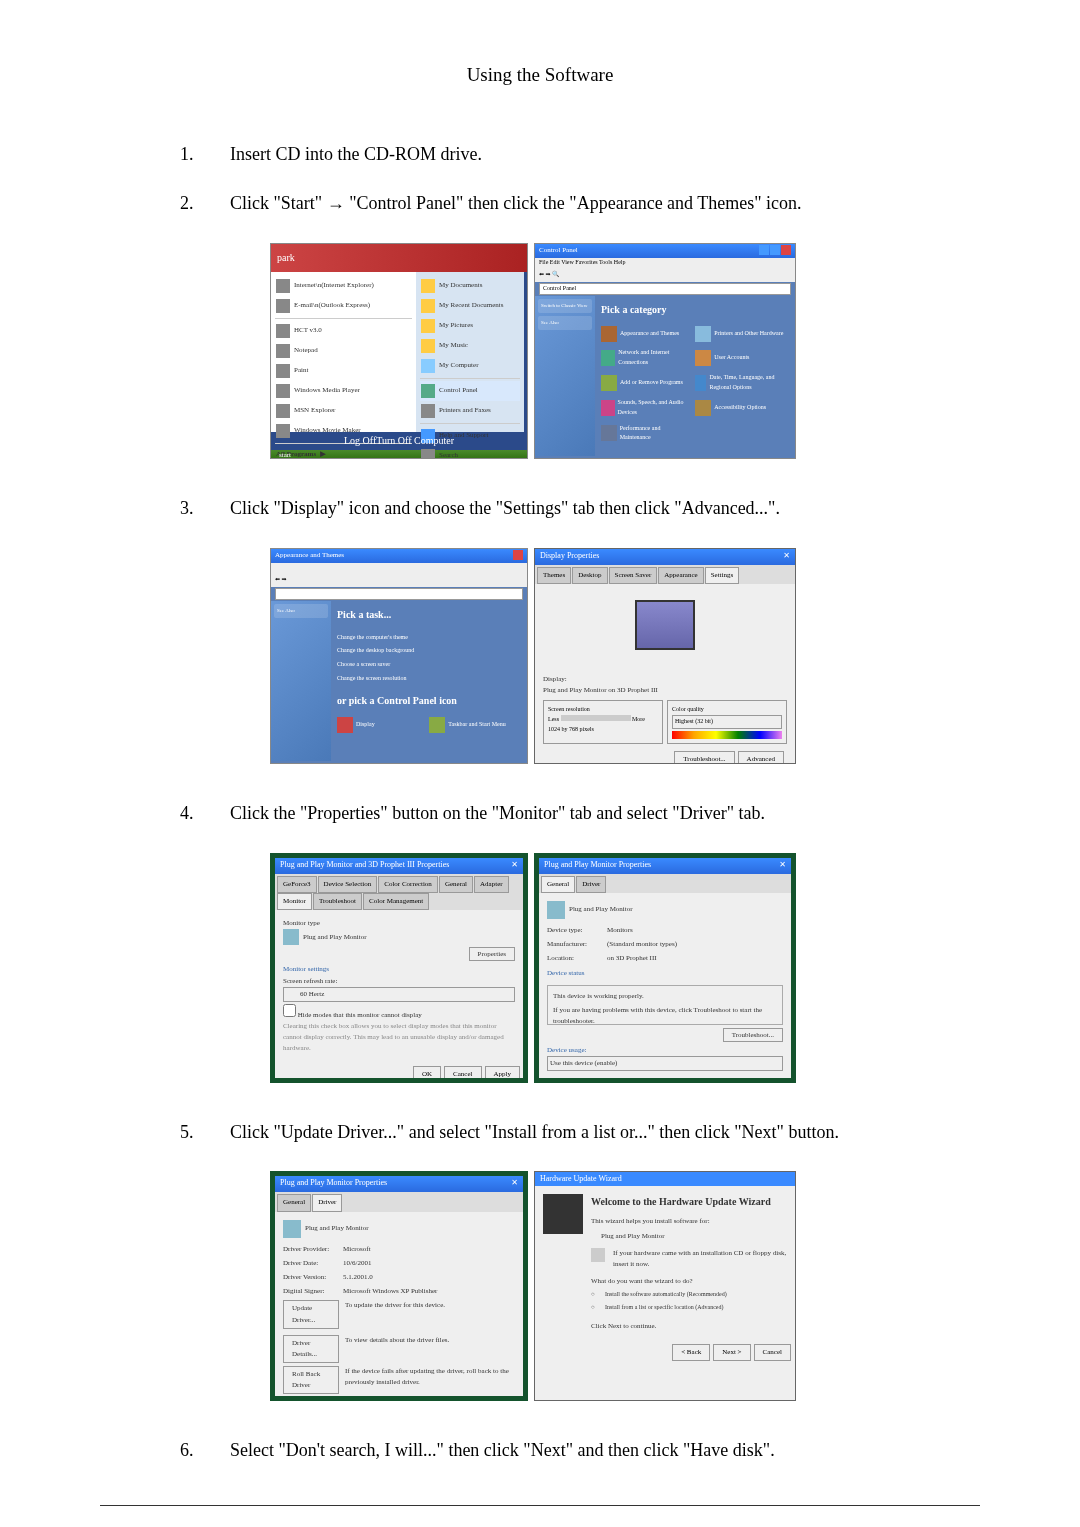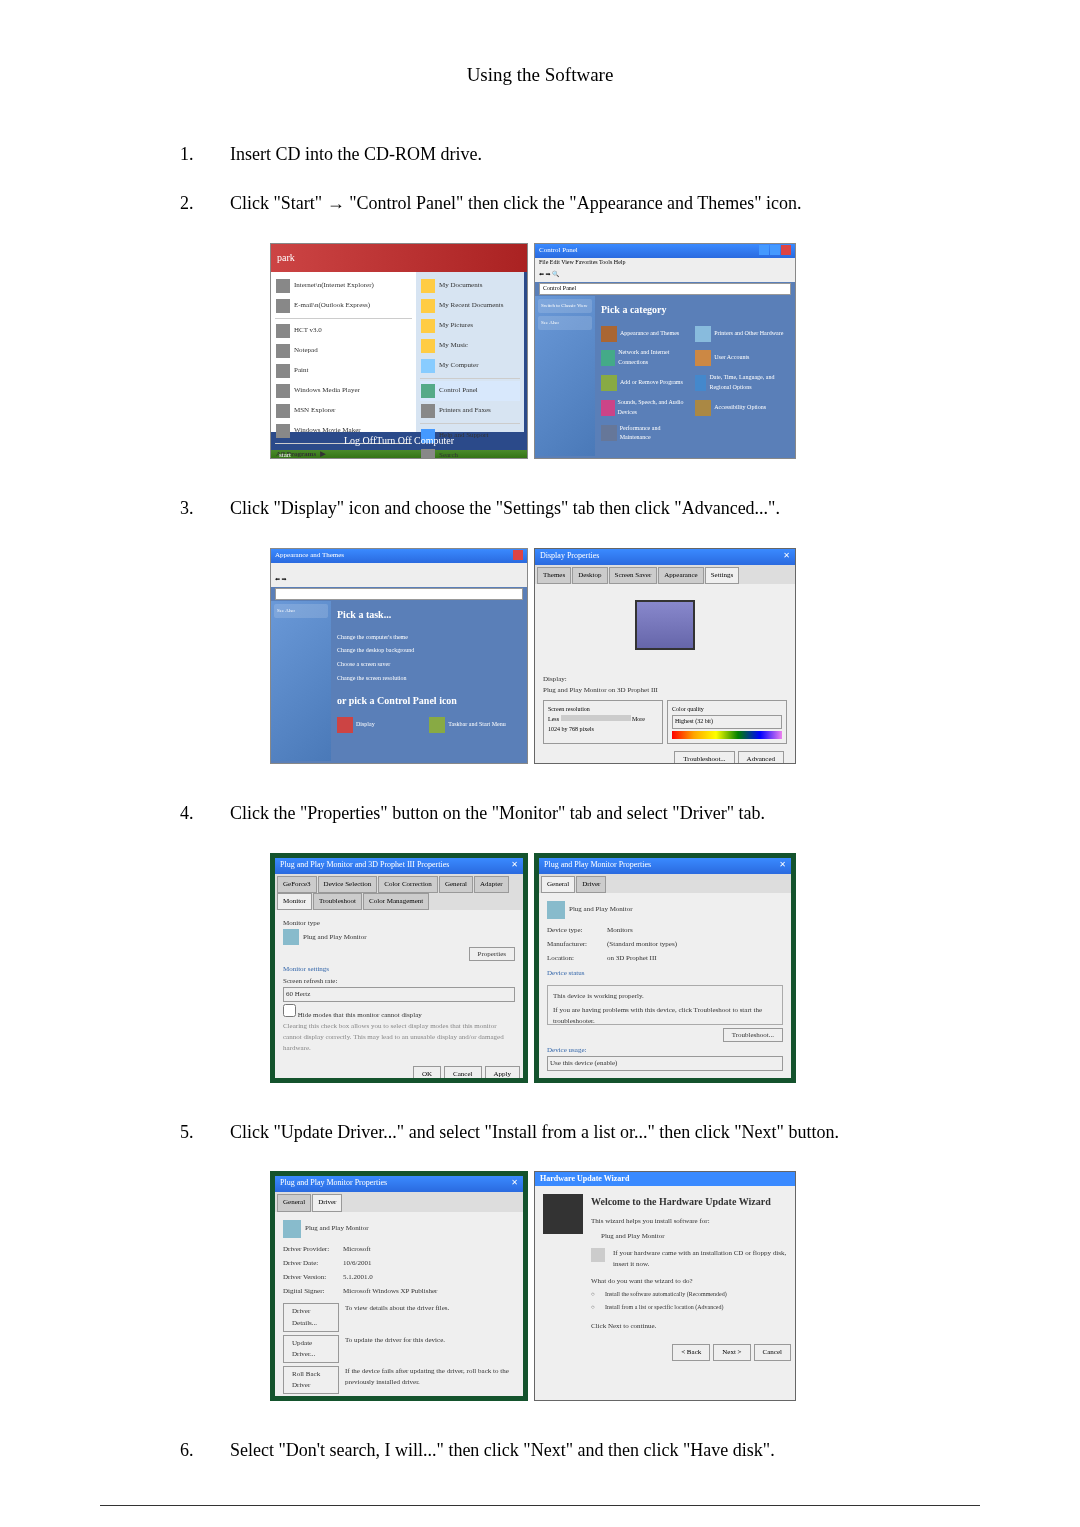--- a/index.html
+++ b/index.html
@@ -311,21 +311,20 @@
       height: 230px;
       background: #efefef;
       border: 1px solid #666;
     }
     .wizard-titlebar {
       height: 14px;
       background: #3a8aff;
       color: #fff;
       font-size: 8px;
       padding: 1px 5px;
-      font-weight: bold;
     }
     .wizard-body {
       display: flex;
       padding: 8px;
     }
     .wizard-icon {
       width: 40px;
       height: 40px;
       background: #333;
       flex-shrink: 0;
@@ -648,21 +647,21 @@
       </div>
       <div class="prop-content">
         <div>Monitor type</div>
         <div style="display:flex;align-items:center;gap:4px;">
           <div style="width:16px;height:16px;background:#8bc;"></div>
           <span>Plug and Play Monitor</span>
         </div>
         <div style="text-align:right;margin:4px 0;"><span class="dp-button">Properties</span></div>
         <div style="color:#36a;">Monitor settings</div>
         <div>Screen refresh rate:</div>
-        <div style="border:1px solid #999;padding:1px 2px;">60 Hertz</div>
+        <div style="border:1px solid #999;padding:1px 16px;">60 Hertz</div>
         <div style="margin-top:2px;"><input type="checkbox" style=""> <span>Hide modes that this monitor cannot display</span></div>
         <div style="color:#888;">Clearing this check box allows you to select display modes that this monitor cannot display correctly. This may lead to an unusable display and/or damaged hardware.</div>
       </div>
       <div class="dp-buttons">
         <div class="dp-button">OK</div>
         <div class="dp-button">Cancel</div>
         <div class="dp-button">Apply</div>
       </div>
     </div>
 
@@ -738,27 +737,27 @@
             <div>10/6/2001</div>
           </div>
         <div class="prop-row">
             <div class="prop-label">Driver Version:</div>
             <div>5.1.2001.0</div>
           </div>
         <div class="prop-row">
             <div class="prop-label">Digital Signer:</div>
             <div>Microsoft Windows XP Publisher</div>
           </div>
+        <div class="prop-row">
+            <div class="dp-button" style="width:56px;flex-shrink:0;">Update Driver...</div>
+            <div style="padding-left:6px;">To update the driver for this device.</div>
+          </div>
         <div class="prop-row" style="margin-top:6px;">
             <div class="dp-button" style="width:56px;flex-shrink:0;">Driver Details...</div>
             <div style="padding-left:6px;">To view details about the driver files.</div>
-          </div>
-        <div class="prop-row">
-            <div class="dp-button" style="width:56px;flex-shrink:0;">Update Driver...</div>
-            <div style="padding-left:6px;">To update the driver for this device.</div>
           </div>
         <div class="prop-row">
             <div class="dp-button" style="width:56px;flex-shrink:0;">Roll Back Driver</div>
             <div style="padding-left:6px;">If the device fails after updating the driver, roll back to the previously installed driver.</div>
           </div>
         <div class="prop-row">
             <div class="dp-button" style="width:56px;flex-shrink:0;">Uninstall</div>
             <div style="padding-left:6px;">To uninstall the driver (Advanced).</div>
           </div>
       </div>

